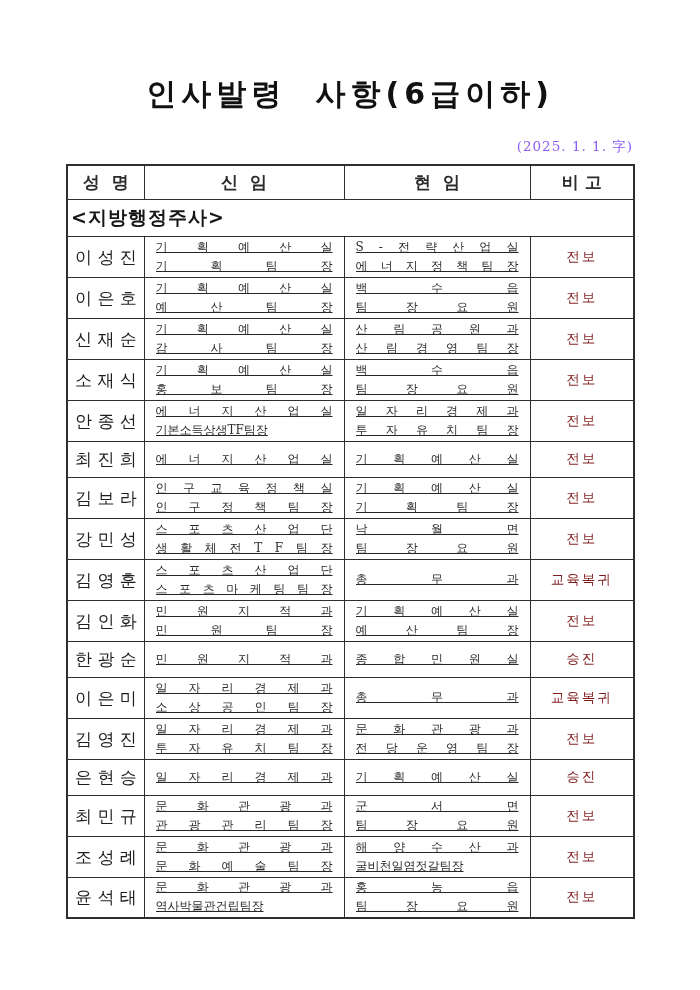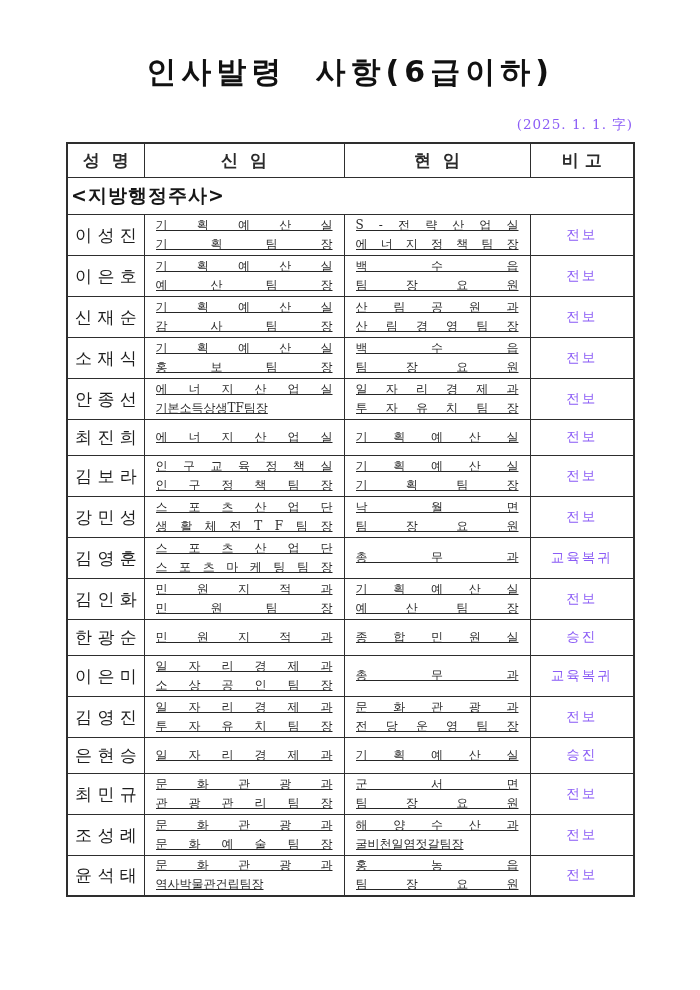--- a/index.html
+++ b/index.html
@@ -8,21 +8,21 @@
     width: 700px;
     height: 990px;
     font-family: "DejaVu Serif", "Liberation Serif", serif;
     color: #262626;
     position: relative;
     overflow: hidden;
   }
   .page { width: 700px; height: 990px; background: #ffffff; }
 
   .doc-title {
-    padding-top: 52px;
+    padding-top: 74px;
     text-align: center;
     font-family: "DejaVu Sans", "Liberation Sans", sans-serif;
     font-weight: bold;
     font-size: 30px;
     letter-spacing: 5px;
     word-spacing: 14px;
     color: #111111;
   }
 
   .date-note {
@@ -69,21 +69,21 @@
 
   tr.r2 { height: 41px; }
   tr.r1 { height: 36px; }
 
   td.name-cell { padding: 0 7px; font-size: 17px; margin-left: 11px; }
   td.pos-cell  { padding: 0 11px; font-size: 12px; text-decoration: underline; }
   td.remark-cell {
     font-size: 13.5px;
     text-align: center;
     letter-spacing: 2px;
-    color: #8b5cf6;
+    color: #7f1d1d;
   }
 
   .jline {
     text-align: justify;
     text-align-last: justify;
     white-space: nowrap;
     overflow: hidden;
     line-height: 19px;
     color: #2b2b2b;
   }

